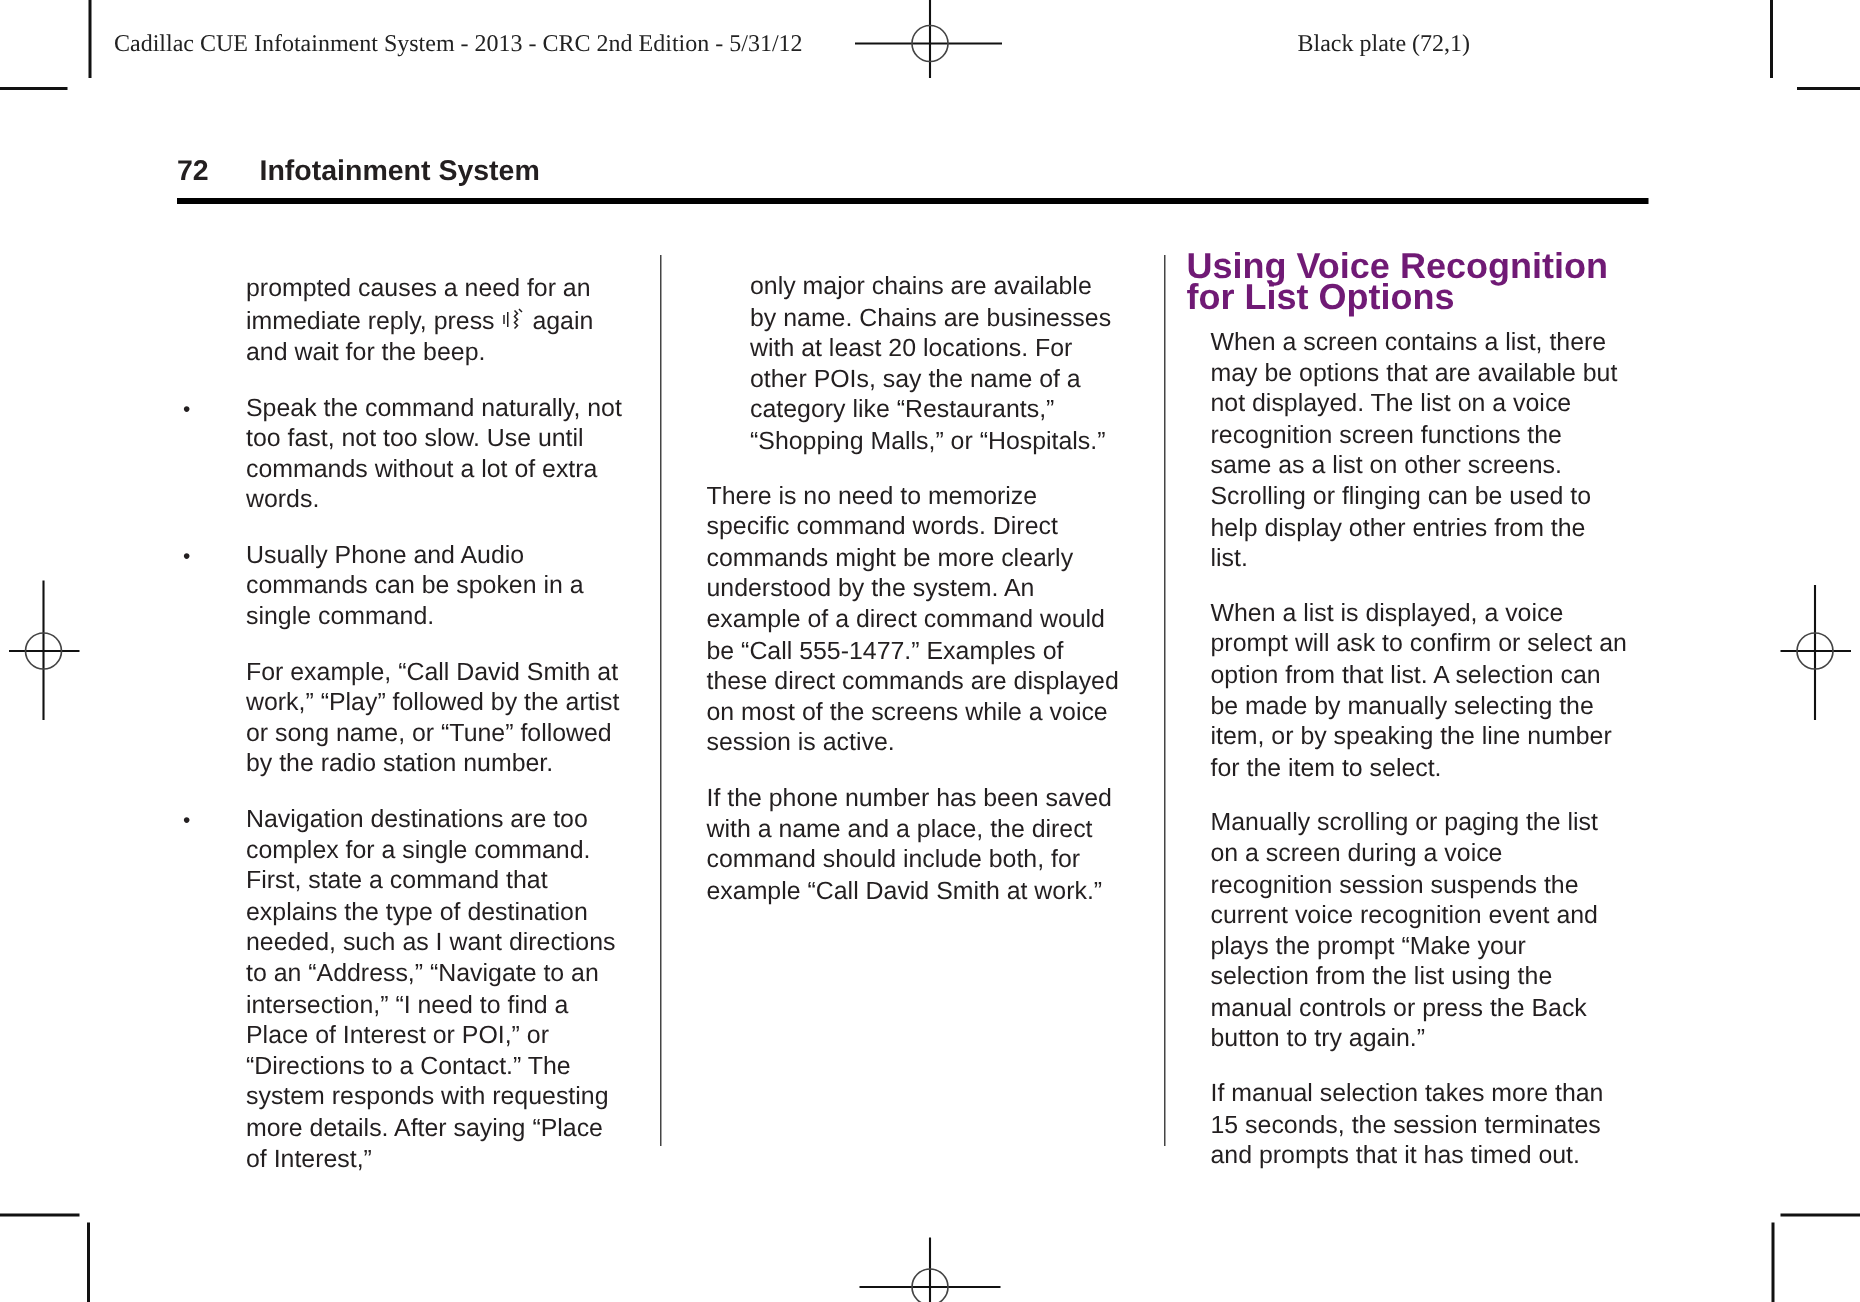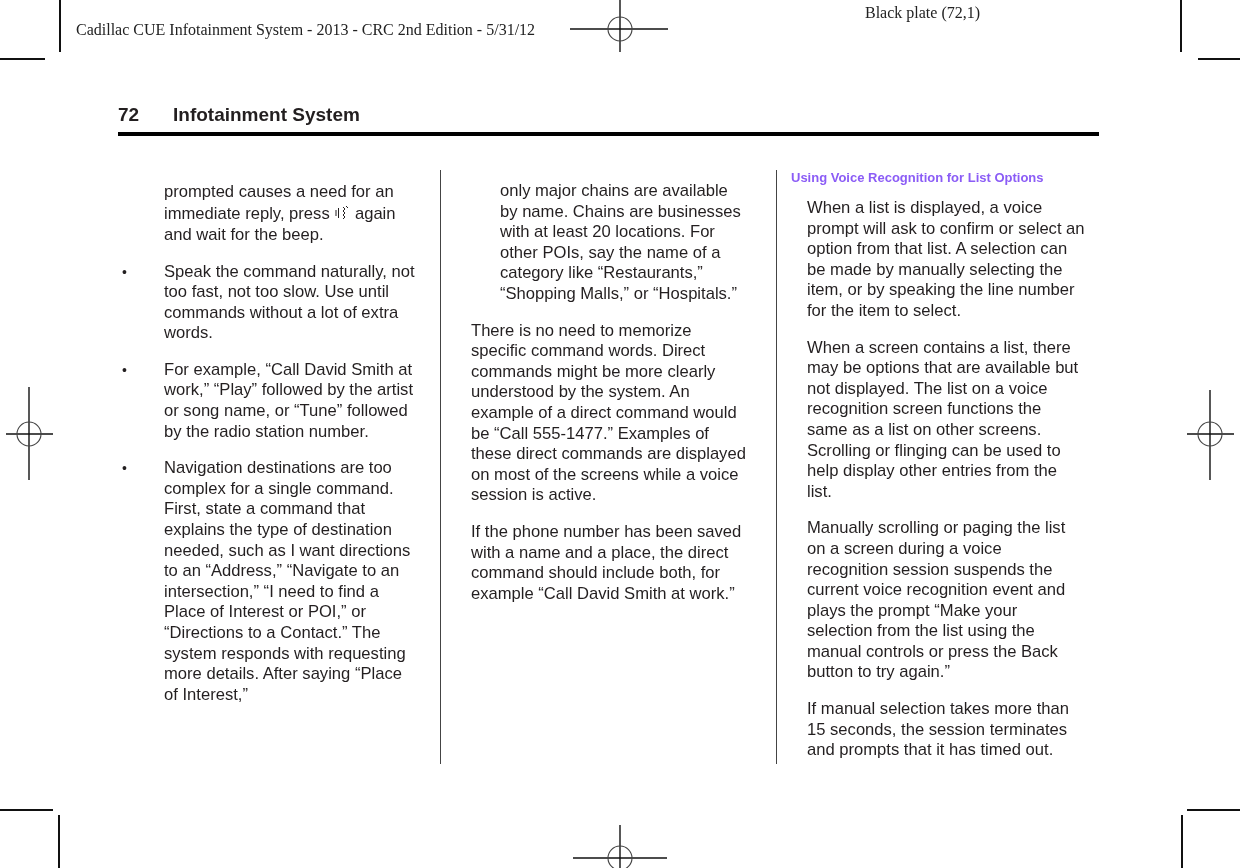--- a/index.html
+++ b/index.html
@@ -11,21 +11,21 @@
     .reg { position: absolute; }
     .page-header { position: absolute; left: 118px; top: 104px; font-family: "Liberation Sans", sans-serif; font-weight: bold; font-size: 19px; color: #231f20; white-space: nowrap; }
     .page-header .num { display: inline-block; width: 55px; }
     .header-rule { position: absolute; left: 118px; top: 132px; width: 981px; height: 4px; background: #000; }
     .col { position: absolute; font-family: "Liberation Sans", sans-serif; font-size: 16.6px; line-height: 20.6px; color: #231f20; }
     .col p { margin: 16px; }
     .col .gap { margin-top: 9px; }
     .col-rule { position: absolute; width: 1px; background: #444; }
     .bullet-item { position: relative; }
     .bullet { position: absolute; left: -26px; top: 0; font-size: 14px; }
-    .h2 { font-family: "Liberation Sans", sans-serif; font-weight: bold; font-size: 13px; line-height: 21px; color: #8b5cf6; }
+    .h2 { font-family: "Liberation Sans", sans-serif; font-weight: bold; font-size: 24px; line-height: 21px; color: #701a75; }
     .mic { display: inline-block; font-size: 13px; vertical-align: 1px; letter-spacing: -1px; }
   </style>
 </head>
 <body>
 
 <div class="crop-v" style="left:59px; top:0; height:52px;"></div>
 <div class="crop-h" style="left:0; top:58px; width:45px;"></div>
 <div class="crop-v" style="left:1180px; top:0; height:52px;"></div>
 <div class="crop-h" style="left:1198px; top:58px; width:42px;"></div>
 <div class="crop-h" style="left:0; top:809px; width:53px;"></div>
@@ -48,21 +48,21 @@
   <line x1="30" y1="0" x2="30" y2="90" stroke="#111" stroke-width="1.4"></line>
   <circle cx="30" cy="44" r="12" fill="none" stroke="#444" stroke-width="1.1"></circle>
 </svg>
 <svg class="reg" style="left:570px; top:810px;" width="100" height="58" viewBox="0 0 100 58">
   <line x1="3" y1="48" x2="97" y2="48" stroke="#111" stroke-width="1.4"></line>
   <line x1="50" y1="15" x2="50" y2="58" stroke="#111" stroke-width="1.4"></line>
   <circle cx="50" cy="48" r="12" fill="none" stroke="#444" stroke-width="1.1"></circle>
 </svg>
 
 <div class="abs slug" style="left:76px; top:21px;">Cadillac CUE Infotainment System - 2013 - CRC 2nd Edition - 5/31/12</div>
-<div class="abs slug" style="left:865px; top:4px;">Black plate (72,1)</div>
+<div class="abs slug" style="left:865px; top:21px;">Black plate (72,1)</div>
 
 <div class="page-header">
   <span class="num">72</span><span>Infotainment System</span>
 </div>
 <div class="header-rule"></div>
 
 <div class="col-rule" style="left:440px; top:170px; height:594px;"></div>
 <div class="col-rule" style="left:776px; top:170px; height:594px;"></div>
 
 <div class="col" style="left:148px; top:165px; width:285px;">
@@ -79,34 +79,35 @@
     <span>again and wait for the beep.</span>
   </p>
 
   <div class="bullet-item gap" style="margin-top:7px;">
     <span class="bullet">•</span>
     <p>Speak the command naturally, not too fast, not too slow. Use until commands without a lot of extra words.</p>
   </div>
 
   <div class="bullet-item gap">
     <span class="bullet">•</span>
+    <p>Usually Phone and Audio commands can be spoken in a single command.</p>
     <p class="gap">For example, “Call David Smith at work,” “Play” followed by the artist or song name, or “Tune” followed by the radio station number.</p>
   </div>
 
   <div class="bullet-item gap">
     <span class="bullet">•</span>
     <p>Navigation destinations are too complex for a single command. First, state a command that explains the type of destination needed, such as I want directions to an “Address,” “Navigate to an intersection,” “I need to find a Place of Interest or POI,” or “Directions to a Contact.” The system responds with requesting more details. After saying “Place of Interest,”</p>
   </div>
 </div>
 
 <div class="col" style="left:455px; top:165px; width:310px;">
   <p style="padding-left:29px;">only major chains are available by name. Chains are businesses with at least 20 locations. For other POIs, say the name of a category like “Restaurants,” “Shopping Malls,” or “Hospitals.”</p>
   <p class="gap">There is no need to memorize specific command words. Direct commands might be more clearly understood by the system. An example of a direct command would be “Call 555-1477.” Examples of these direct commands are displayed on most of the screens while a voice session is active.</p>
   <p class="gap">If the phone number has been saved with a name and a place, the direct command should include both, for example “Call David Smith at work.”</p>
 </div>
 
 <div class="col" style="left:791px; top:167px; width:310px;">
   <div class="h2" style="width:290px;">Using Voice Recognition for List Options</div>
+  <p class="gap">When a screen contains a list, there may be options that are available but not displayed. The list on a voice recognition screen functions the same as a list on other screens. Scrolling or flinging can be used to help display other entries from the list.</p>
   <p class="gap" style="margin-top:10px;">When a list is displayed, a voice prompt will ask to confirm or select an option from that list. A selection can be made by manually selecting the item, or by speaking the line number for the item to select.</p>
-  <p class="gap">When a screen contains a list, there may be options that are available but not displayed. The list on a voice recognition screen functions the same as a list on other screens. Scrolling or flinging can be used to help display other entries from the list.</p>
   <p class="gap">Manually scrolling or paging the list on a screen during a voice recognition session suspends the current voice recognition event and plays the prompt “Make your selection from the list using the manual controls or press the Back button to try again.”</p>
   <p class="gap">If manual selection takes more than 15 seconds, the session terminates and prompts that it has timed out.</p>
 </div>
 
 </body></html>

